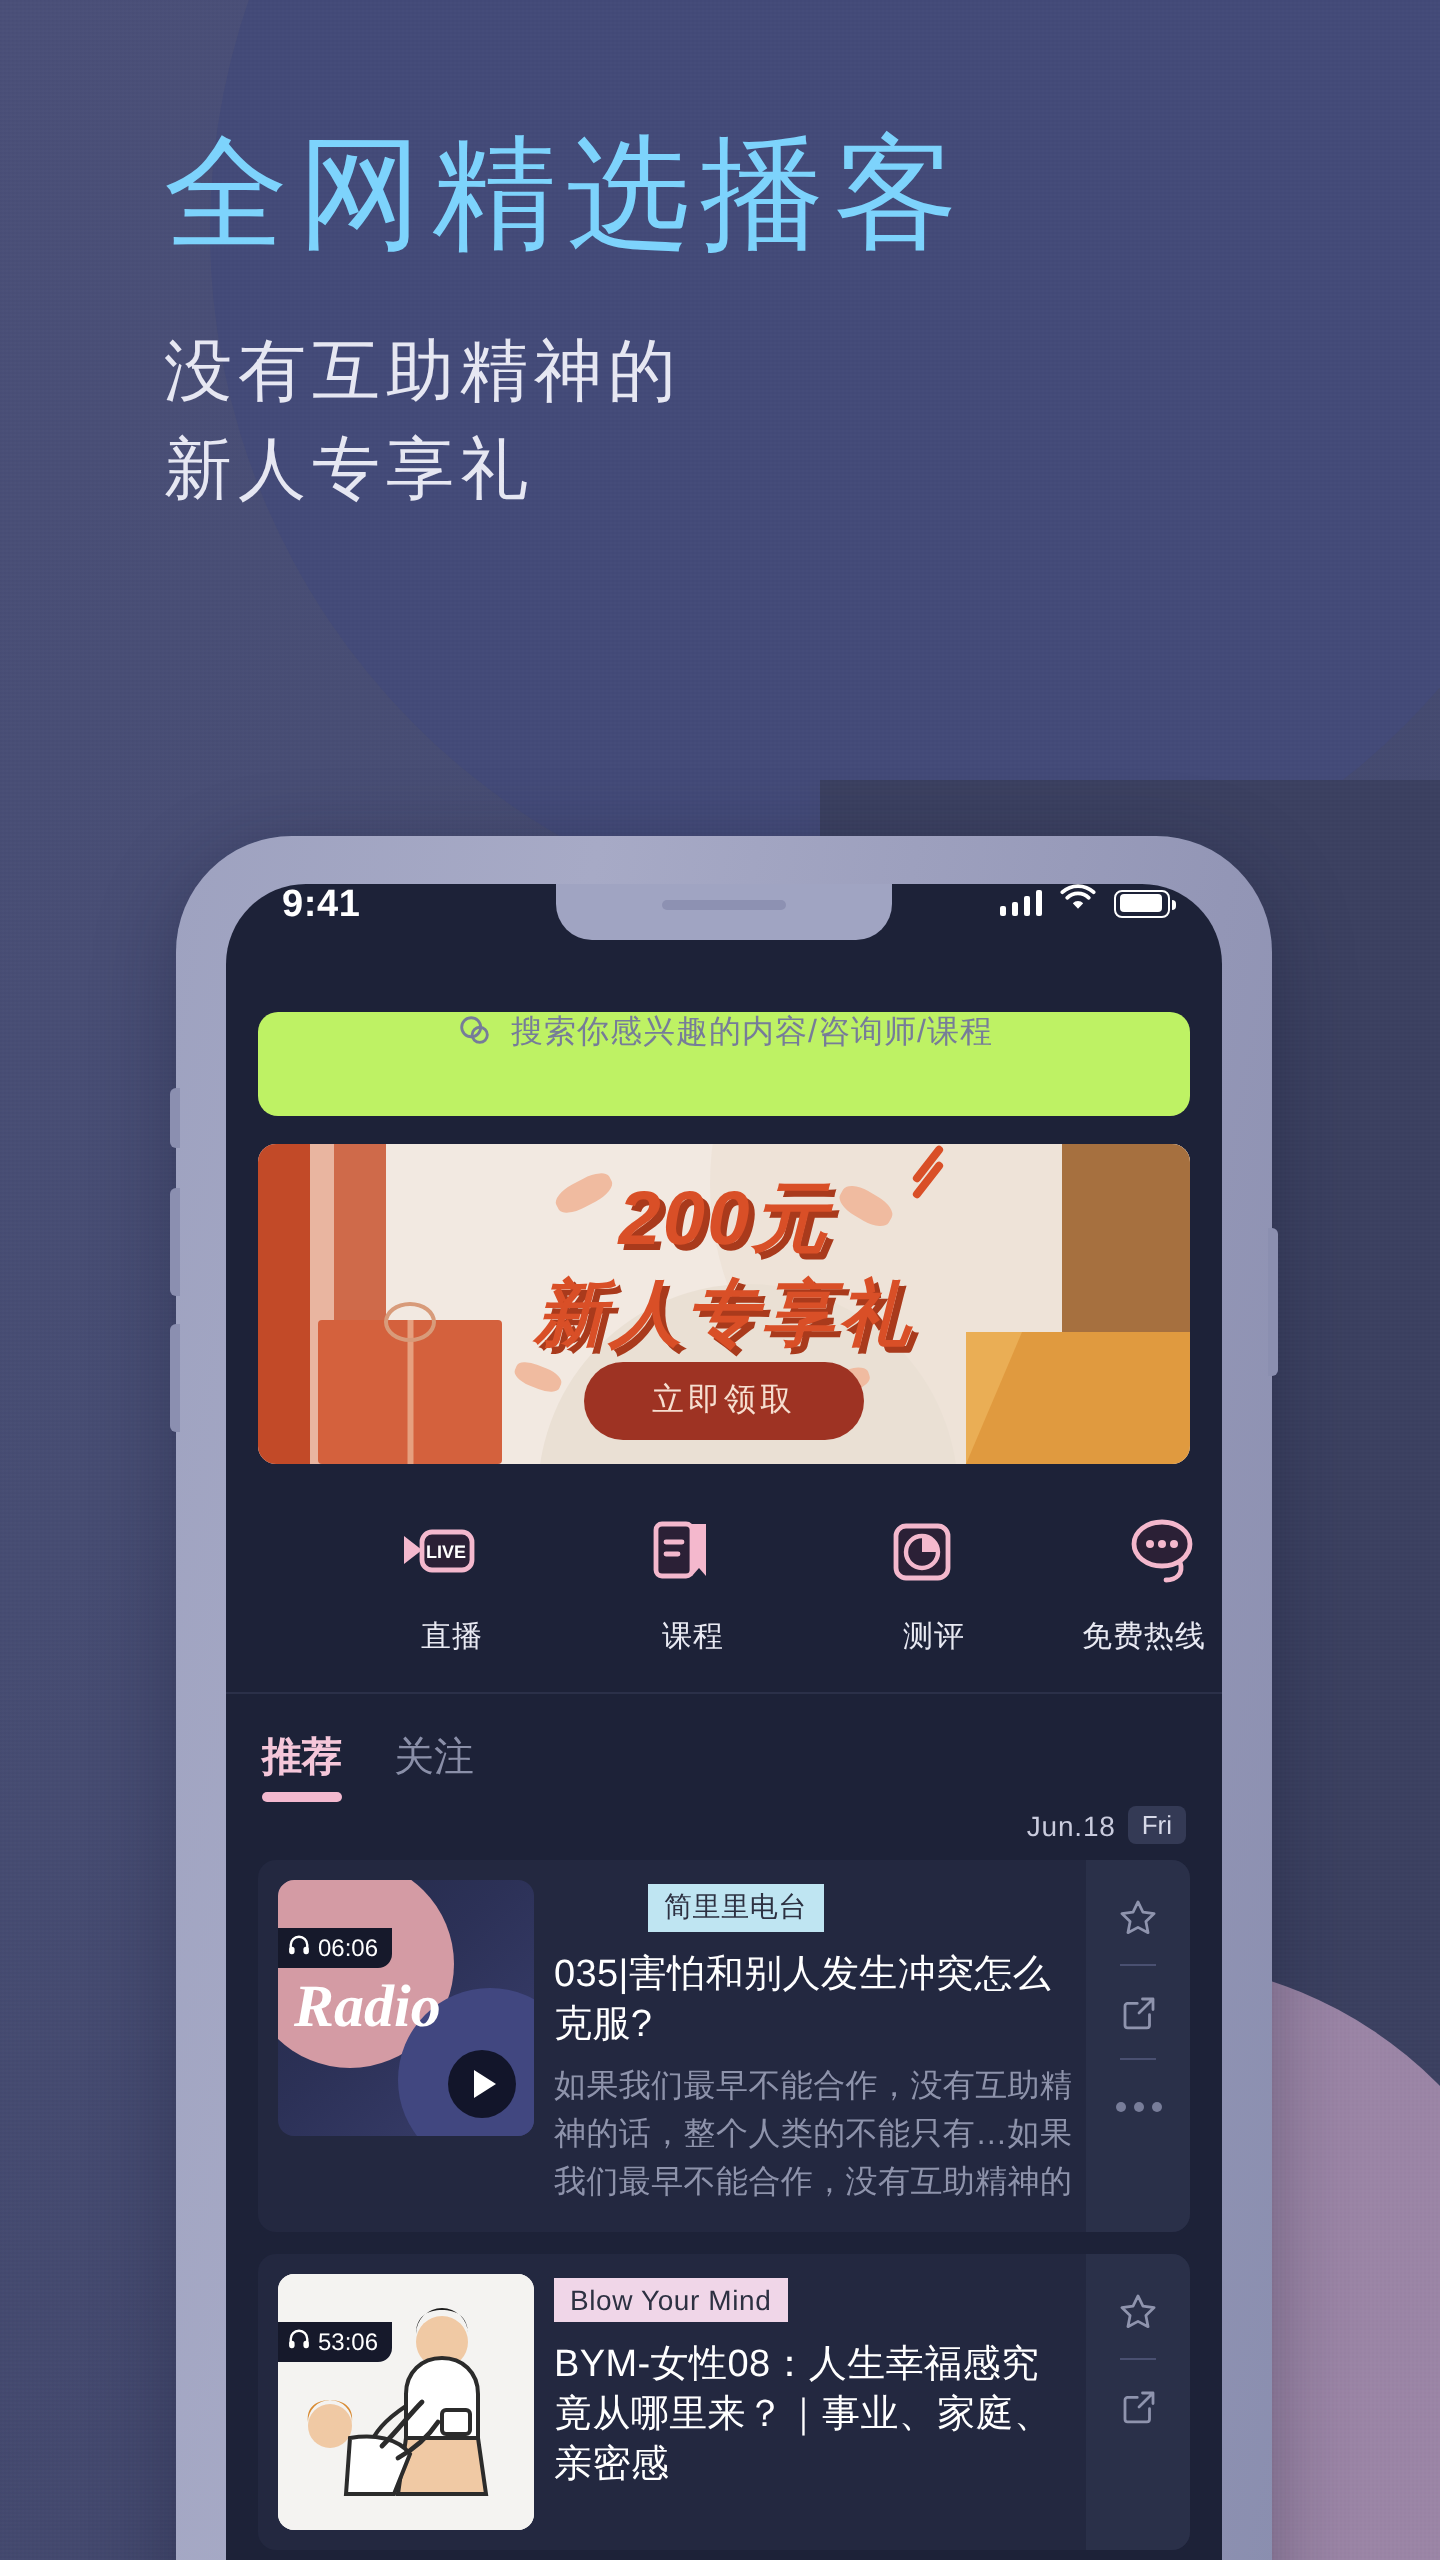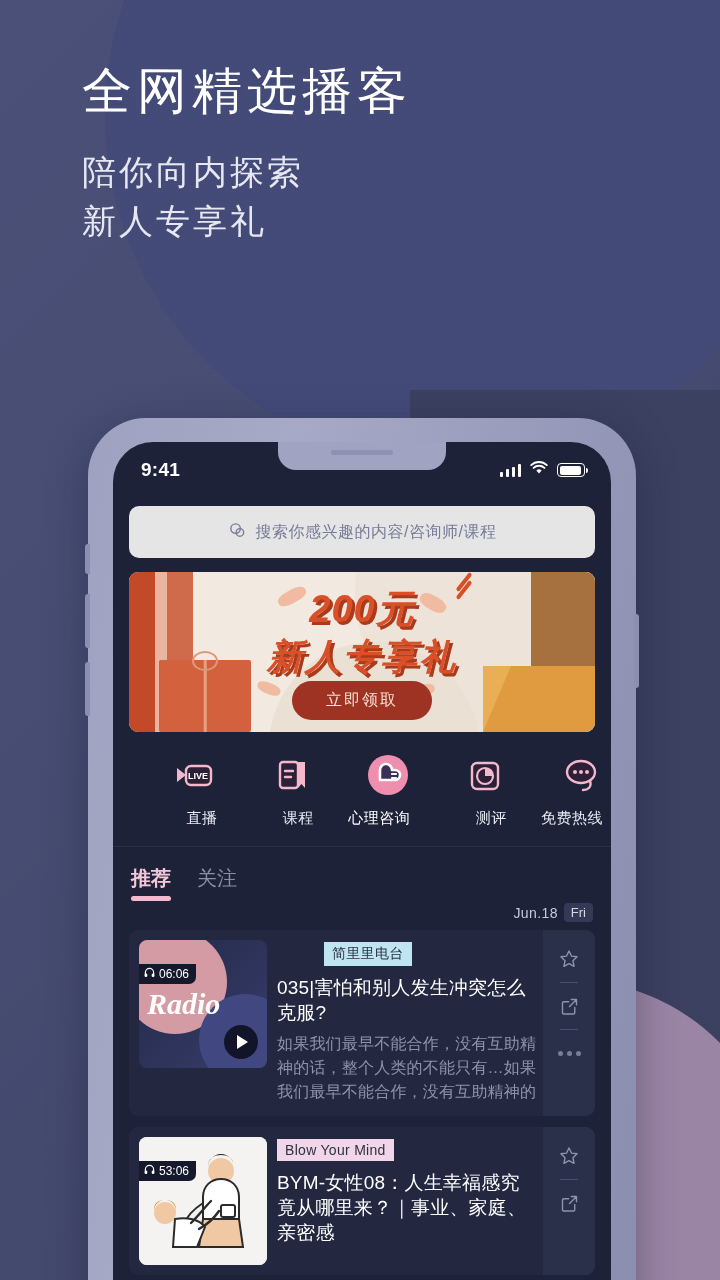--- a/index.html
+++ b/index.html
@@ -34,21 +34,21 @@
   .bg-noise {
     position:absolute; inset:0; opacity:.16;
     background-image:
       repeating-linear-gradient(0deg,rgba(255,255,255,.07) 0 1px,transparent 1px 2px),
       repeating-linear-gradient(90deg,rgba(0,0,0,.07) 0 1px,transparent 1px 2px);
   }
 
   
   #hero { position:absolute; left:82px; top:62px; z-index:5; }
   .hero-title {
-    font-size:50px; line-height:1.16; color:#ffffff;
+    font-size:62px; line-height:1.16; color:#7dd3fc;
     letter-spacing:5px; font-weight:400;
   }
   .hero-sub {
     margin-top:28px; font-size:34px; line-height:1.45;
     color:#e6e7f2; letter-spacing:3px; font-weight:300;
   }
 
   
   #phone {
     position:absolute; left:88px; top:418px;
@@ -75,43 +75,43 @@
     width:168px; height:28px; background:#a0a4c2;
     border-radius:0 0 18px 18px;
   }
   .notch-speaker {
     position:absolute; left:50%; top:8px; transform:translateX(-50%);
     width:62px; height:5px; border-radius:3px; background:#8d91b2;
   }
 
   
   .statusbar {
-    position:relative; height:56px; display:flex; align-items:center;
+    position:relative; height:56px; display:flex; align-items:flex-start;
     justify-content:space-between; padding:0 26px 0 28px; color:#fff;
   }
   .status-time { font-size:19px; font-weight:600; letter-spacing:.3px; }
   .status-icons { display:flex; align-items:center; gap:9px; }
   .sig { display:flex; align-items:flex-end; gap:2.5px; height:13px; }
   .sig i { width:3.5px; background:#fff; border-radius:1px; display:block; }
   .sig i:nth-child(1){height:5px;} .sig i:nth-child(2){height:7.5px;}
   .sig i:nth-child(3){height:10px;} .sig i:nth-child(4){height:13px;}
   .batt {
     width:28px; height:14px; border:1.8px solid #fff; border-radius:4px;
     position:relative; padding:1.5px;
   }
   .batt::after {
     content:""; position:absolute; right:-4px; top:4px;
     width:2.5px; height:5px; background:#fff; border-radius:0 2px 2px 0;
   }
   .batt span { display:block; height:100%; width:92%; background:#fff; border-radius:2px; }
 
   
   .search {
-    margin:8px 16px 0; height:52px; background:#e5e5e5;
-    border-radius:10px; display:flex; align-items:center;
+    margin:8px 16px 0; height:52px; background:#bef264;
+    border-radius:10px; display:flex; align-items:flex-start;
     justify-content:center; gap:9px;
   }
   .search-ph { font-size:16px; color:#767c99; letter-spacing:.5px; }
 
   
   .banner {
     margin:14px 16px 0; height:160px; border-radius:9px;
     overflow:hidden; position:relative; background:#f2e9e1;
   }
   .bn-blob { position:absolute; border-radius:50%; }
@@ -240,21 +240,21 @@
   <div class="bg-base"></div>
   <div class="bg-circle-big"></div>
   <div class="bg-right-dark"></div>
   <div class="bg-circle-mauve"></div>
   <div class="bg-noise"></div>
 </div>
 
 <div id="hero">
   <div class="hero-title">全网精选播客</div>
   <div class="hero-sub">
-    <div>陪你向内探索</div>
+    <div>没有互助精神的</div>
     <div>新人专享礼</div>
   </div>
 </div>
 
 <div id="phone">
   <div class="phone-frame">
     <div class="btn-vol v1"></div>
     <div class="btn-vol v2"></div>
     <div class="btn-vol v3"></div>
     <div class="btn-pwr"></div>
@@ -337,30 +337,20 @@
         <div class="cat-ico">
           <svg width="44" height="44" viewBox="0 0 44 44">
             <rect x="10" y="8" width="18" height="26" rx="3" stroke="#f4b8cd" stroke-width="2.4" fill="#2b2036"></rect>
             <path d="M28 8h7v26l-3.5-4L28 34Z" fill="#f4b8cd"></path>
             <path d="M15 17h8M15 23h6" stroke="#f4b8cd" stroke-width="2.4" stroke-linecap="round"></path>
           </svg>
         </div>
         <div class="cat-lbl">课程</div>
       </div>
 
-      <div class="cat active">
-        <div class="cat-ico">
-          <svg width="44" height="44" viewBox="0 0 44 44">
-            <circle cx="22" cy="21" r="20" fill="#ee8fb0"></circle>
-            <path d="M14 26V16a6 6 0 0 1 12 0h3a5 5 0 0 1 0 10Z" stroke="#fff" stroke-width="2.6" fill="#3b2f56" stroke-linejoin="round"></path>
-            <path d="M26 20h4M26 24h4" stroke="#fff" stroke-width="2.2" stroke-linecap="round"></path>
-          </svg>
-        </div>
-        <div class="cat-lbl">心理咨询</div>
-      </div>
 
       <div class="cat">
         <div class="cat-ico">
           <svg width="44" height="44" viewBox="0 0 44 44">
             <rect x="9" y="9" width="26" height="26" rx="5" stroke="#f4b8cd" stroke-width="2.4" fill="#2b2036"></rect>
             <circle cx="22" cy="22" r="8" stroke="#f4b8cd" stroke-width="2.2" fill="none"></circle>
             <path d="M22 22V14a8 8 0 0 1 8 8Z" fill="#f4b8cd"></path>
           </svg>
         </div>
         <div class="cat-lbl">测评</div>

